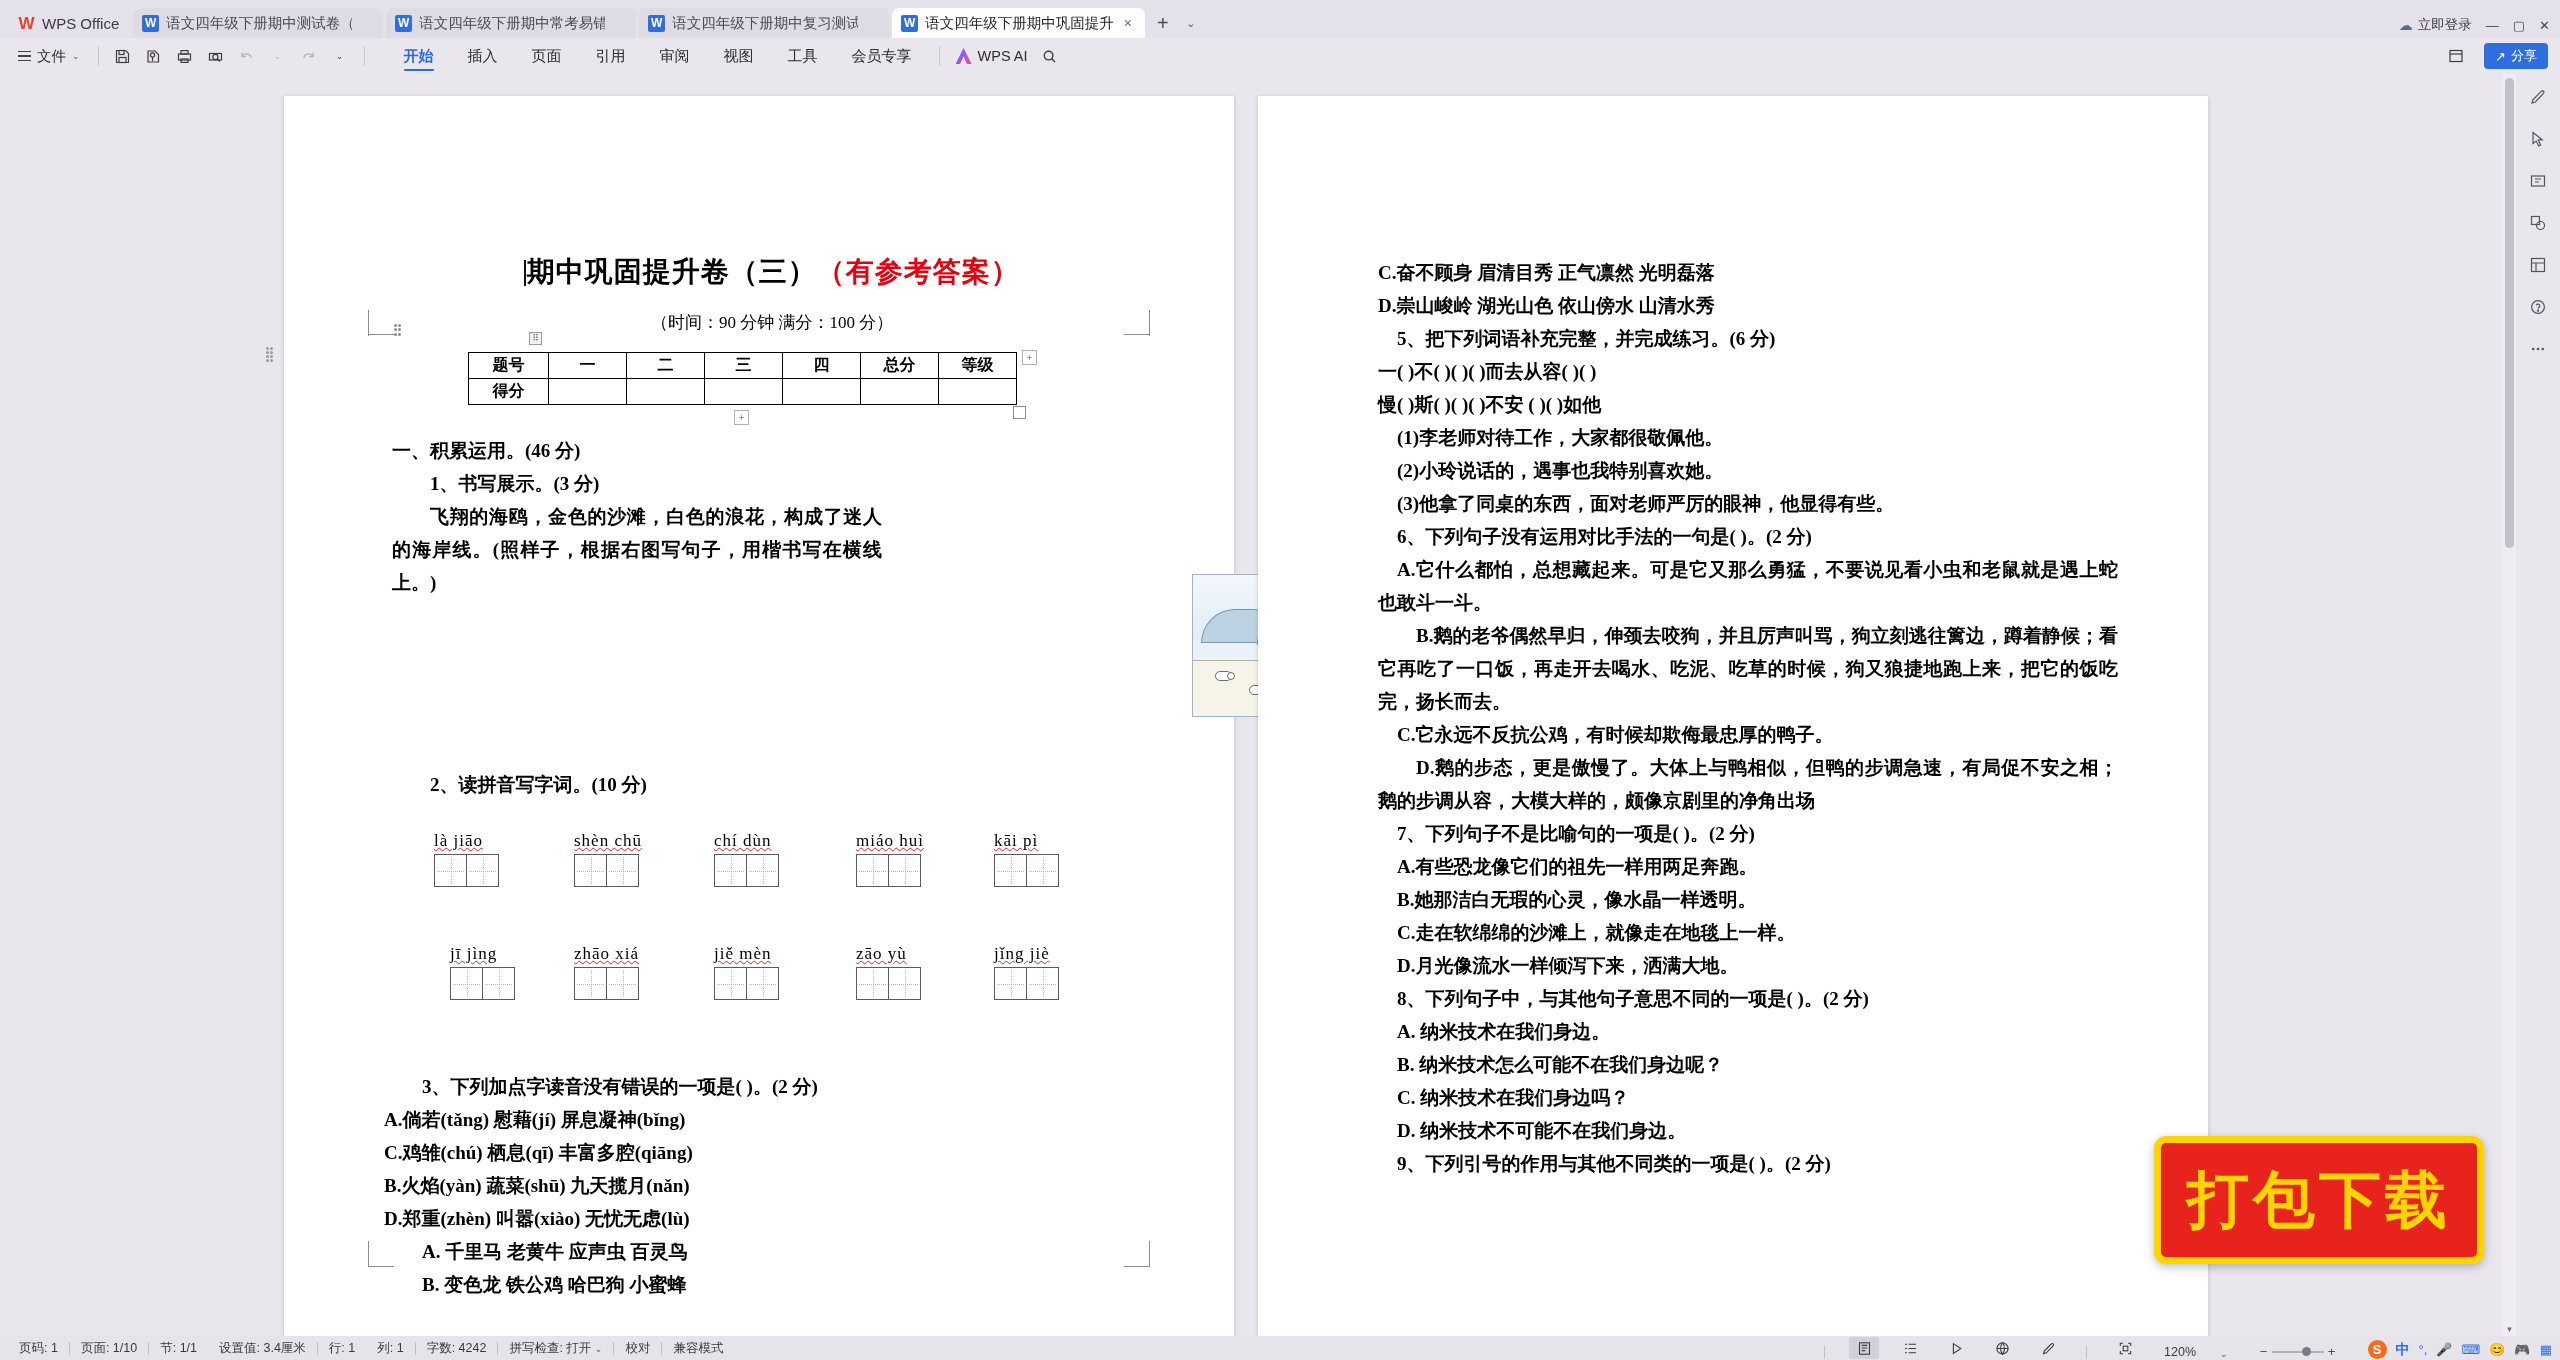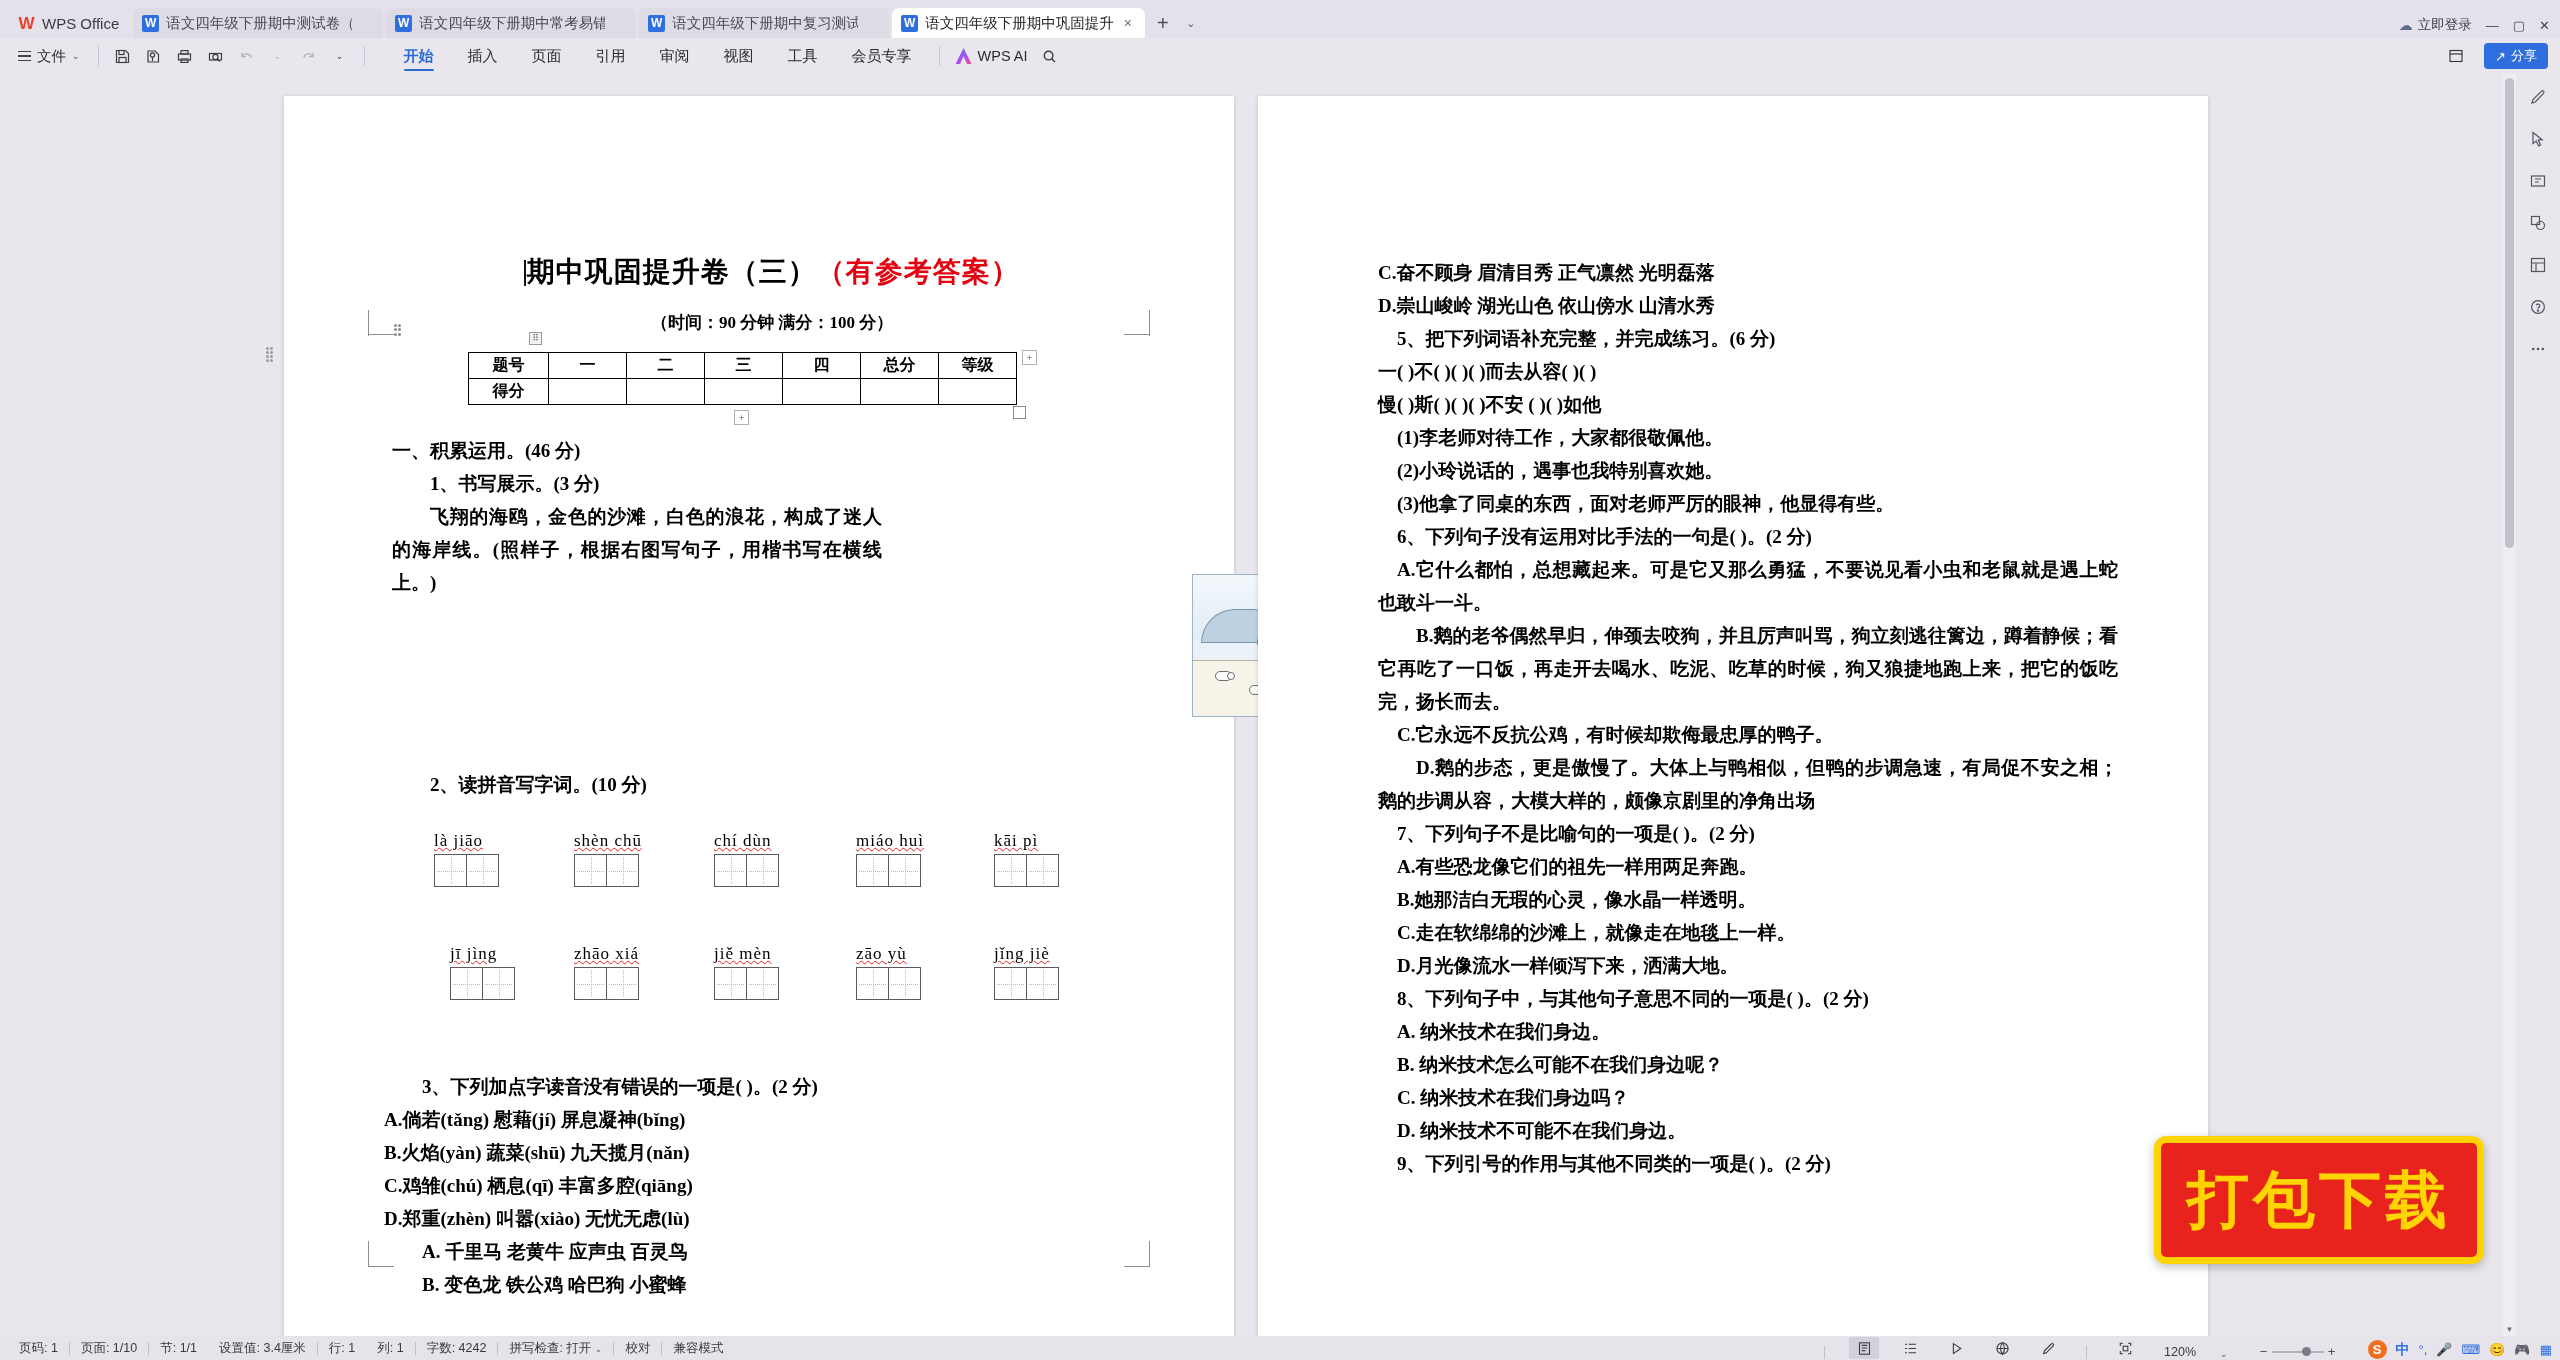--- a/index.html
+++ b/index.html
@@ -184,21 +184,21 @@
     font-size: 28px; font-weight: bold;
     letter-spacing: 1px;
     font-family: "Liberation Serif", serif;
   }
   .doc-title .red { color: #e3000f; }
   .caret-bar {
     display: inline-block; width: 1.5px; height: 26px;
     background: #111; vertical-align: -5px; margin-right: 1px;
   }
   .doc-sub {
-    text-align: center; font-size: 17px; font-weight: bold;
+    text-align: center; font-size: 17px; font-weight: normal;
     margin-top: 0;
   }
   .grade-table {
     border-collapse: collapse; margin: 0 auto;
     font-size: 16px; font-weight: bold;
   }
   .grade-table td {
     border: 1.4px solid #000;
     text-align: center;
     height: 26px;
@@ -695,22 +695,22 @@
             <div class="tzg">
                 <div class="cell"></div>
                 <div class="cell"></div>
               </div>
           </div>
         </div>
 
         <div class="body-col" style="top:974px;left:100px;width:780px;">
           <div class="p ind">3、下列加点字读音没有错误的一项是( )。(2 分)</div>
           <div class="p">A.倘若(tǎng)   慰藉(jí)   屏息凝神(bǐng)</div>
+          <div class="p">C.鸡雏(chú)   栖息(qī)   丰富多腔(qiāng)</div>
           <div class="p">B.火焰(yàn)   蔬菜(shū)   九天揽月(nǎn)</div>
-          <div class="p">C.鸡雏(chú)   栖息(qī)   丰富多腔(qiāng)</div>
           <div class="p">D.郑重(zhèn)   叫嚣(xiào) 无忧无虑(lù)</div>
           <div class="p ind">A. 千里马  老黄牛  应声虫  百灵鸟</div>
           <div class="p ind">B. 变色龙  铁公鸡  哈巴狗  小蜜蜂</div>
         </div>
 
       </div>
     </div>
 
     <div class="page" id="page-2">
       <div class="doc">

